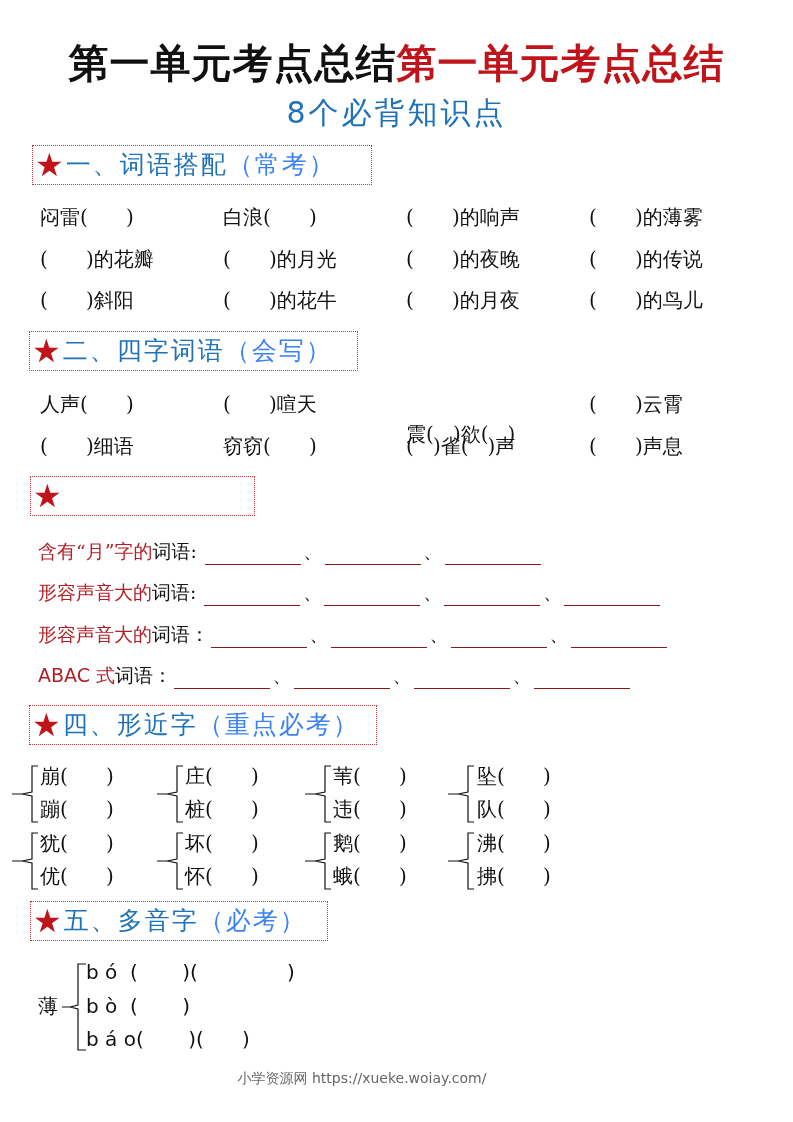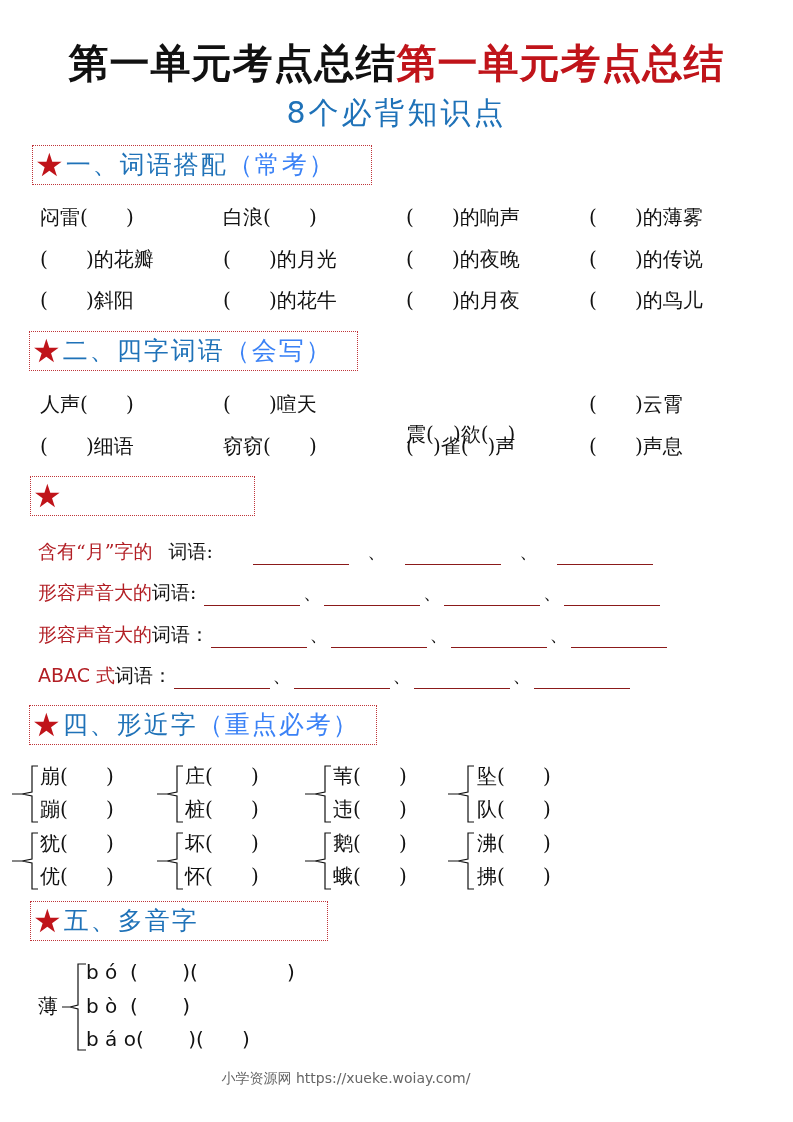--- a/index.html
+++ b/index.html
@@ -19,21 +19,21 @@
   .sec-head .red { color: #3b82f6; letter-spacing: 2px; }
   .cell { position: absolute; font-size: 20px; line-height: 28px; white-space: pre; color: #111; }
   .fill-row { position: absolute; left: 38px; font-size: 19px; line-height: 28px; white-space: nowrap; display: flex; align-items: flex-end; }
   .fill-row .red { color: #b21e24; }
   .fill-row .black { color: #111; }
   .blank { display: inline-block; width: 96px; border-bottom: 1.5px solid #8b1a1a; height: 20px; margin: 0 2px; }
   .sep { display: inline-block; width: 20px; text-align: center; color: #111; }
   .brace { position: absolute; }
   .pair-item { position: absolute; font-size: 20px; line-height: 28px; white-space: pre; }
   .pinyin { font-family: "DejaVu Sans", sans-serif; }
-  .footer { position: absolute; top: 1070px; left: 0; width: 692px; text-align: center;
+  .footer { position: absolute; top: 1070px; left: 16px; width: 692px; text-align: center;
             font-family: "DejaVu Sans", sans-serif; font-size: 14px; color: #666; }
 </style>
 </head>
 <body>
 
 <div class="title">
   <span class="black">第一单元考点总结</span><span class="red">第一单元考点总结</span>
 </div>
 <div class="subtitle">8个必背知识点</div>
 
@@ -69,21 +69,21 @@
   <span class="cell" style="top:390px; left:589px;">(      )云霄</span>
   <span class="cell" style="top:432px; left:40px;">(      )细语</span>
   <span class="cell" style="top:432px; left:223px;">窃窃(      )</span>
   <span class="cell" style="top:432px; left:406px;">(   )雀(   )声</span>
   <span class="cell" style="top:432px; left:589px;">(      )声息</span>
 </div>
 
 <div class="sec-head" style="top:476px; left:30px; width:225px;">
   <span class="star">★</span>
 </div>
-<div class="fill-row" style="top:537px;gap:16px;">
+<div class="fill-row" style="top:537px;">
   <span class="red">含有“月”字的</span>
     <span class="black">词语:</span>
   <span style="width:6px;display:inline-block"></span>
   <span class="blank"></span>
     <span class="sep">、</span>
   <span class="blank"></span>
     <span class="sep">、</span>
   <span class="blank"></span>
 </div>
 <div class="fill-row" style="top:578px;">
@@ -169,20 +169,21 @@
   <span class="pair-item" style="left:185px; top:862px;">怀(      )</span>
   <span class="pair-item" style="left:333px; top:829px;">鹅(      )</span>
   <span class="pair-item" style="left:333px; top:862px;">蛾(      )</span>
   <span class="pair-item" style="left:477px; top:829px;">沸(      )</span>
   <span class="pair-item" style="left:477px; top:862px;">拂(      )</span>
 </div>
 
 <div class="sec-head" style="top:901px; left:30px; width:298px;">
   <span class="star">★</span>
   <span class="blue">五、多音字</span>
+  <span class="red">（必考）</span>
 </div>
 <div>
   <span class="pair-item" style="left:38px; top:992px;">薄</span>
   <svg class="brace" style="left:62px; top:962px;" width="26" height="90">
       <path d="M24 2 H16 V43 L8 45 L16 47 V88 H24 M0 45 H8" fill="none" stroke="#111" stroke-width="1.2"></path>
     </svg>
   <span class="pair-item pinyin" style="left:86px; top:958px;">b ó  (       )(              )</span>
   <span class="pair-item pinyin" style="left:86px; top:992px;">b ò  (       )</span>
   <span class="pair-item pinyin" style="left:86px; top:1025px;">b á o(       )(      )</span>
 </div>

